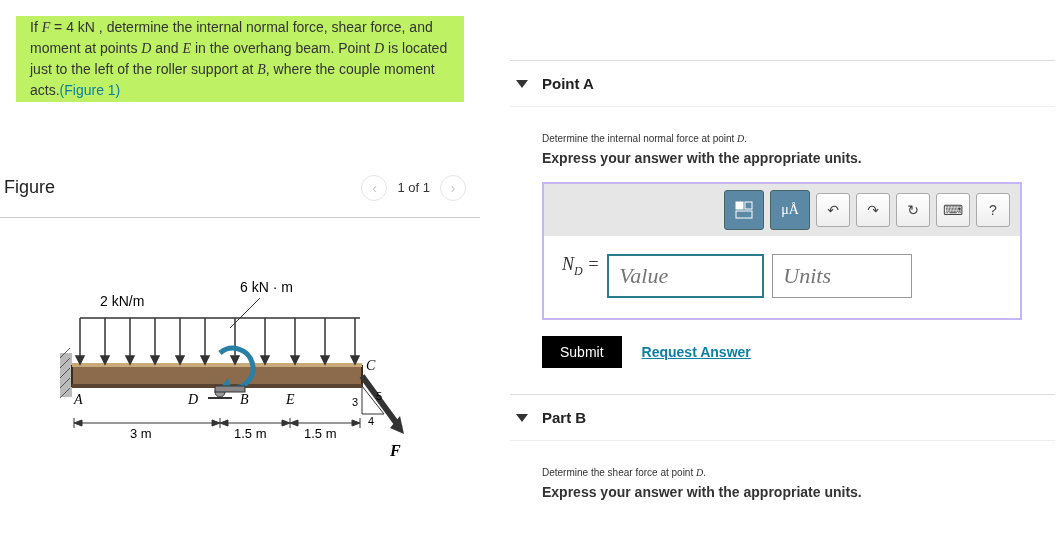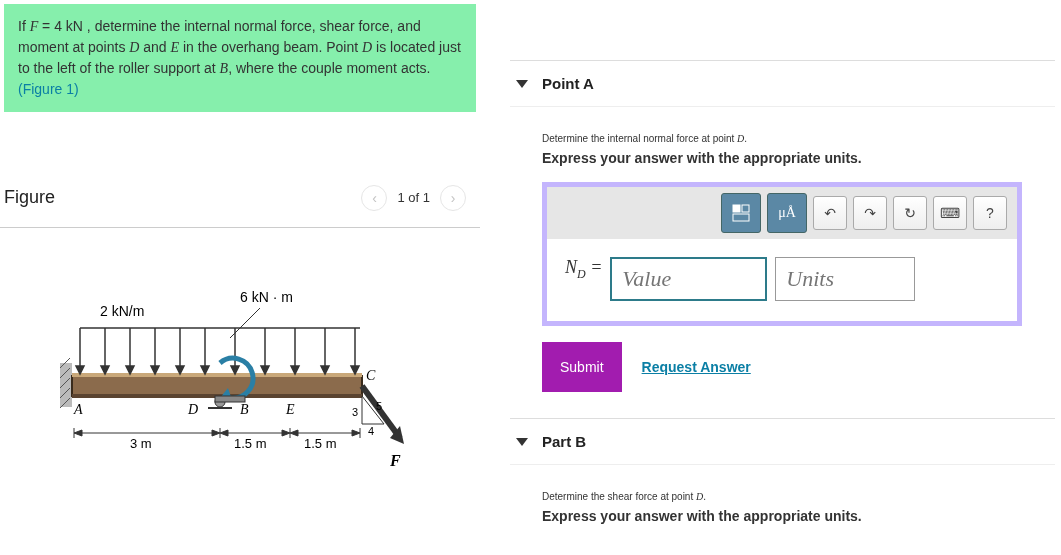--- a/index.html
+++ b/index.html
@@ -1,48 +1,48 @@
 <!DOCTYPE html>
 <html><head>
 <meta charset="utf-8">
 <style>
 * { box-sizing: border-box; margin: 0; padding: 0; }
 body { font-family: Arial, Helvetica, sans-serif; font-size: 14px; color: #333; background: #fff; width: 1061px; height: 555px; position: relative; }
 .left-panel { position: absolute; left: 0; top: 0; width: 480px; padding: 0; }
-.problem-box { background: #86efac; padding: 12px 14px; margin: 4px; line-height: 1.5; }
+.problem-box { background: #bef264; padding: 1px 14px; margin: 16px; line-height: 1.5; }
 .problem-box .fvar { font-style: italic; font-family: 'Times New Roman', serif; }
 .problem-box .pointD, .problem-box .pointE { font-style: italic; font-family: 'Times New Roman', serif; }
 .figure-header { display: flex; align-items: center; justify-content: space-between; padding: 8px 14px 12px 4px; margin-top: 60px; border-bottom: 1px solid #ccc; }
 .figure-header h3 { font-size: 18px; font-weight: normal; color: #222; }
 .figure-nav { display: flex; align-items: center; gap: 6px; }
 .nav-btn { width: 26px; height: 26px; border: 1px solid #ccc; border-radius: 50%; display: flex; align-items: center; justify-content: center; background: #fff; color: #888; cursor: pointer; font-size: 14px; }
 .nav-btn.disabled { opacity: .5; }
 .figure-count { font-size: 13px; color: #333; margin: 10px 4px; }
 .figure-area { padding: 20px 4px 0 4px; position: relative; height: 230px; }
 .beam-svg { display: block; margin: 20px auto 0 auto; }
 .right-panel { position: absolute; left: 510px; top: 0; width: 545px; }
 .section { margin-top: 60px; border-top: none; position: relative; }
 .section-header { display: flex; align-items: center; padding: 14px 0 14px 6px; border-top: 1px solid #ddd; border-bottom: 1px solid #eee; background: #fff; cursor: pointer; }
 .caret { width: 0; height: 0; border-left: 6px solid transparent; border-right: 6px solid transparent; border-top: 8px solid #333; margin-right: 14px; }
 .section-title { font-weight: bold; font-size: 15px; color: #222; }
 .prompt { margin: 26px 0 6px 32px; font-size: 10px; }
 .prompt .dital { font-style: italic; font-family: 'Times New Roman', serif; }
 .sub-prompt { margin: 0 0 0 32px; font-weight: bold; font-size: 14px; }
-.answer-box { border: 5px solid #c4b5fd; margin: 16px 0 0 32px; padding: 0 0 20px 0; width: 480px; }
+.answer-box { border: 2px solid #c4b5fd; margin: 16px 0 0 32px; padding: 0 0 20px 0; width: 480px; }
 .toolbar { display: flex; align-items: center; justify-content: flex-end; gap: 6px; height: 52px; background: #e6e6e6; padding: 0 10px; }
 .tool-btn { width: 34px; height: 34px; border: 1px solid #aaa; background: linear-gradient(#fff,#eee); display: flex; align-items: center; justify-content: center; border-radius: 3px; cursor: pointer; font-size: 14px; color: #444; }
 .tool-btn.primary { width: 40px; height: 40px; background: #5b88a5; color: #fff; border: 1px solid #466; }
 .tool-btn.mu { font-family: 'Times New Roman', serif; }
 .input-row { display: flex; align-items: flex-start; padding: 18px 0 0 18px; gap: 8px; }
 .var-label { font-family: 'Times New Roman', serif; font-style: italic; font-size: 18px; }
 .var-label sub { font-size: 12px; font-style: italic; }
 .val-input { border: 2px solid #2d7b8a; height: 44px; width: 157px; font-size: 22px; font-style: italic; color: #999; padding: 0 10px; font-family: 'Times New Roman', serif; }
 .units-input { border: 1px solid #999; height: 44px; width: 140px; font-size: 22px; font-style: italic; color: #999; padding: 0 10px; font-family: 'Times New Roman', serif; }
 .submit-row { margin: 16px 0 0 32px; display: flex; align-items: center; gap: 20px; }
-.submit-btn { background: #a21caf; color: #fff; border: none; padding: 17px 18px; font-size: 14px; cursor: pointer; }
+.submit-btn { background: #000000; color: #fff; border: none; padding: 8px 18px; font-size: 14px; cursor: pointer; }
 .request-link { color: #0b7fa5; font-weight: bold; text-decoration: underline; font-size: 14px; cursor: pointer; }
 .section-b { margin-top: 26px; }
 </style>
 </head>
 <body>
 
 <div class="left-panel">
   <div class="problem-box">
     <span>If </span><span class="fvar">F</span><span> = 4 kN</span><span> , determine the internal normal force, shear force, and moment at points </span><span class="pointD">D</span><span> and </span><span class="pointE">E</span><span> in the overhang beam. Point </span><span class="pointD">D</span><span> is located just to the left of the roller support at </span><span class="pointD">B</span><span>, where the couple moment acts.</span><span style="color:#0b7fa5">(Figure 1)</span>
   </div>

